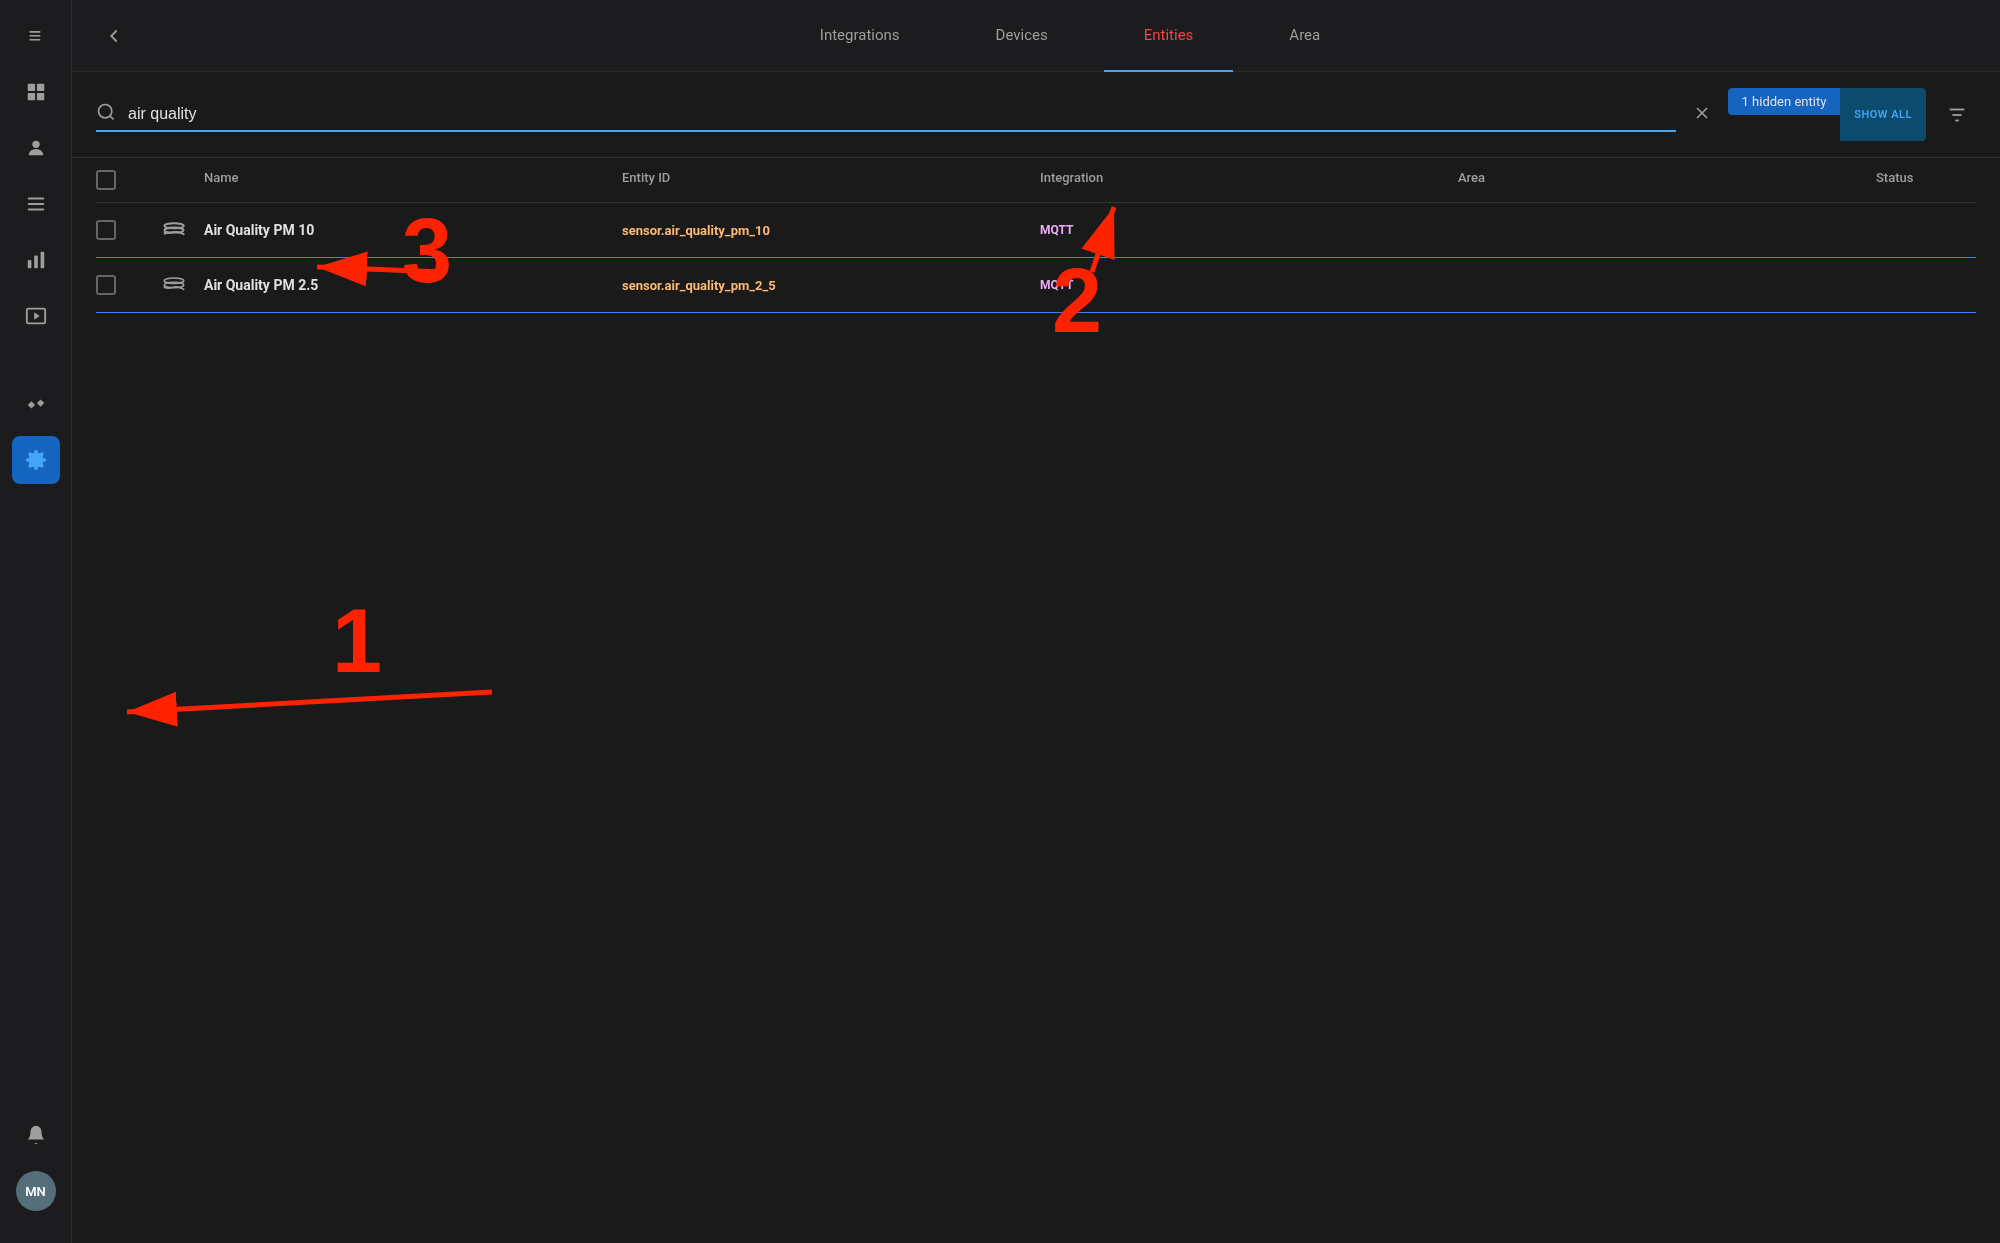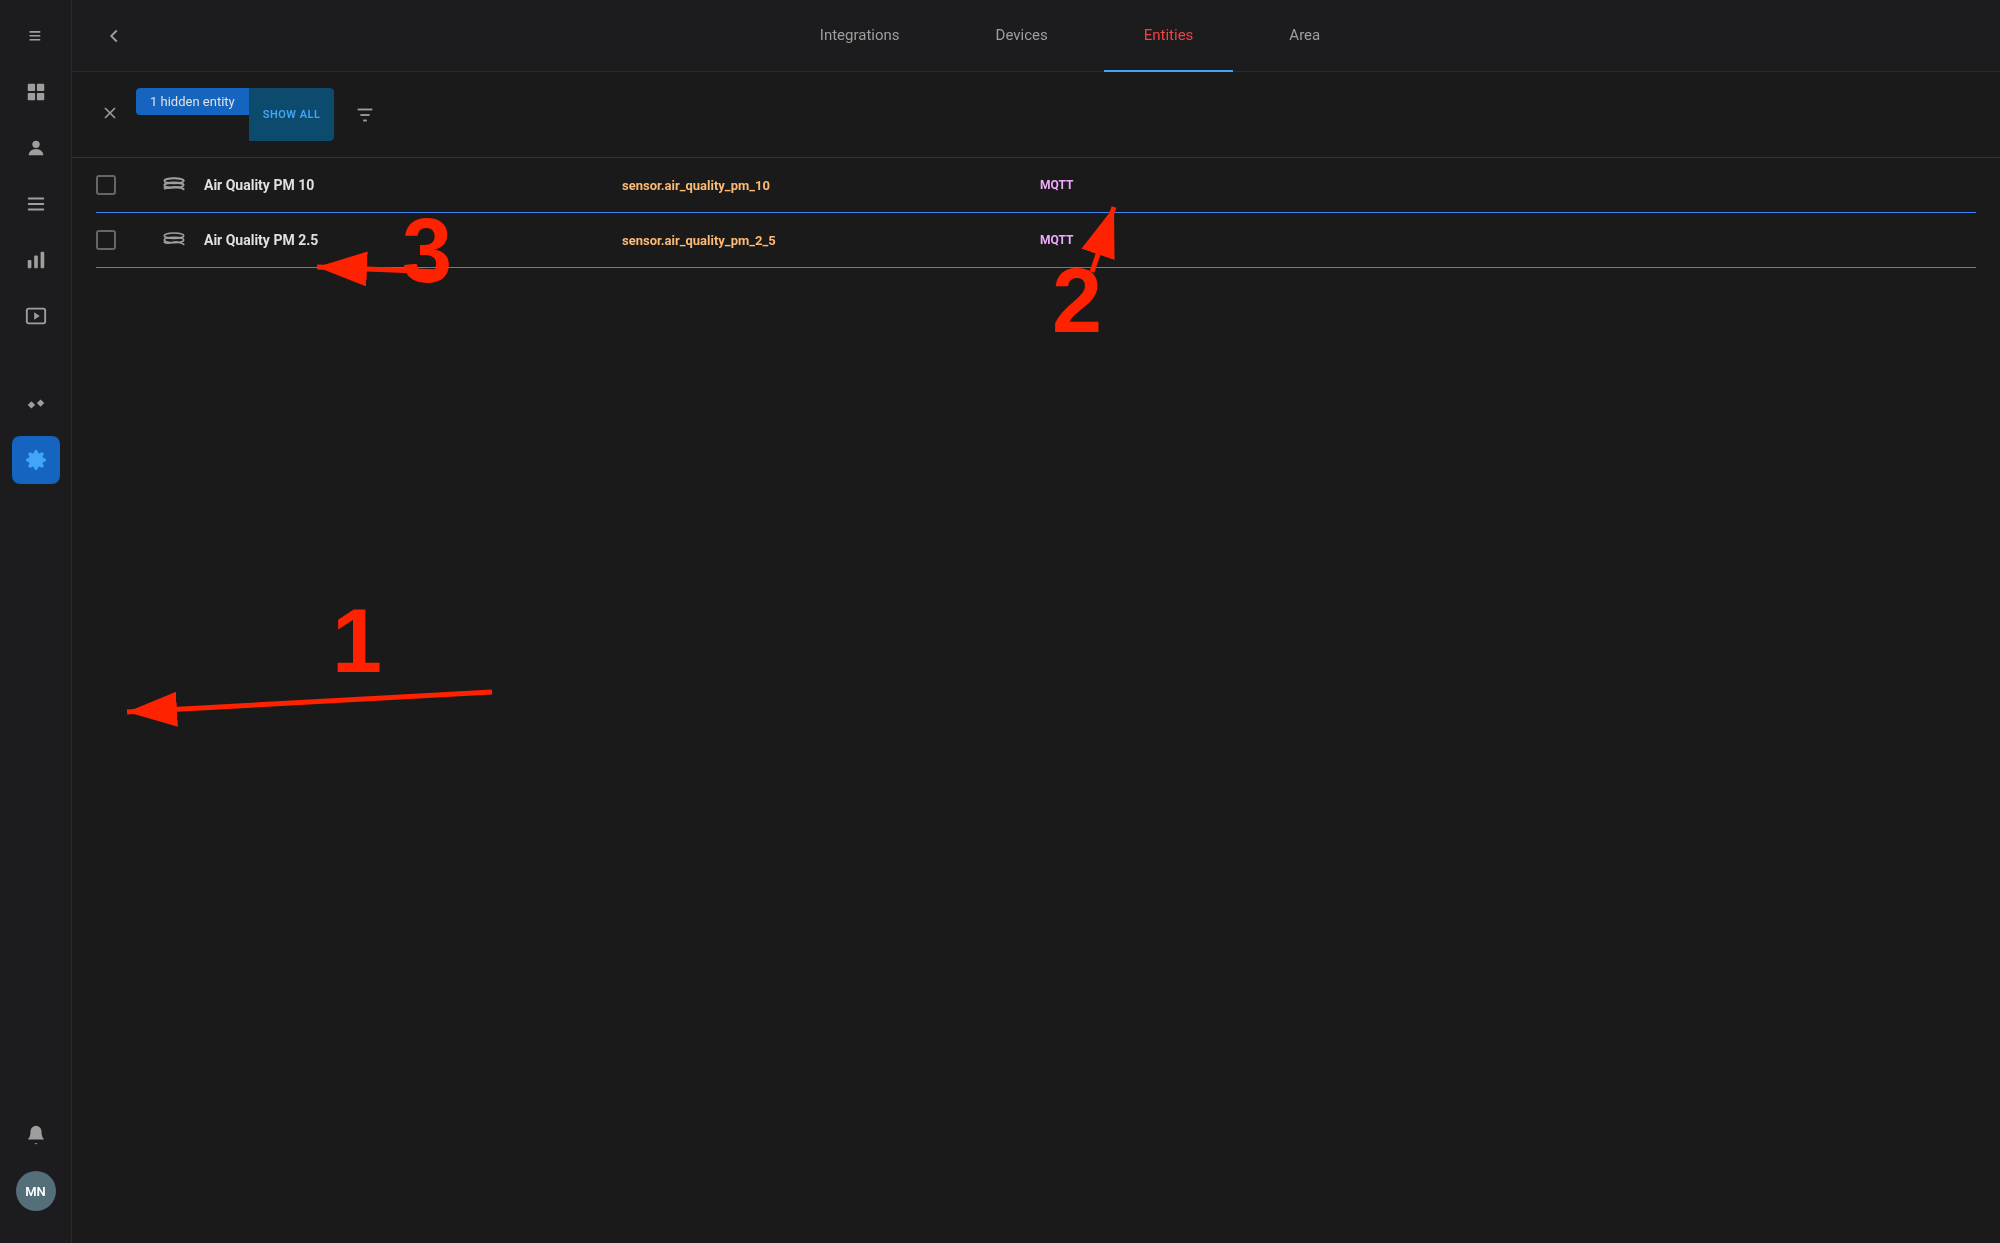--- a/index.html
+++ b/index.html
@@ -370,20 +370,29 @@
       </div>
       <div class="nav-tab">
         <span>Area</span>
       </div>
     </div>
   </div>
 
   <div class="content">
 
     <div class="search-row">
+      <div class="search-box">
+        <span class="search-icon-wrap">
+          <svg width="20" height="20" viewBox="0 0 24 24" fill="none" stroke="currentColor" stroke-width="2">
+            <circle cx="11" cy="11" r="8"></circle>
+            <line x1="21" y1="21" x2="16.65" y2="16.65"></line>
+          </svg>
+        </span>
+        <input type="text" value="air quality" style="">
+      </div>
       <div class="clear-btn">
         <svg width="20" height="20" viewBox="0 0 24 24" fill="none" stroke="currentColor" stroke-width="2">
           <line x1="18" y1="6" x2="6" y2="18"></line>
           <line x1="6" y1="6" x2="18" y2="18"></line>
         </svg>
       </div>
       <div class="hidden-entity-group">
         <div class="hidden-entity-badge">
           <span>1 hidden entity</span>
         </div>
@@ -395,20 +404,41 @@
         <svg width="22" height="22" viewBox="0 0 24 24" fill="currentColor">
           <line x1="4" y1="6" x2="20" y2="6" stroke="currentColor" stroke-width="2"></line>
           <line x1="7" y1="12" x2="17" y2="12" stroke="currentColor" stroke-width="2"></line>
           <line x1="10" y1="18" x2="14" y2="18" stroke="currentColor" stroke-width="2"></line>
         </svg>
       </div>
     </div>
 
     <div class="table-container">
 
+      <div class="table-header">
+        <div>
+          <div class="checkbox"></div>
+        </div>
+        <div></div>
+        <div>
+          <span>Name</span>
+        </div>
+        <div>
+          <span>Entity ID</span>
+        </div>
+        <div>
+          <span>Integration</span>
+        </div>
+        <div>
+          <span>Area</span>
+        </div>
+        <div>
+          <span>Status</span>
+        </div>
+      </div>
 
       <div class="table-row">
         <div class="col-center">
           <div class="checkbox"></div>
         </div>
         <div class="entity-icon">
           <svg width="26" height="26" viewBox="0 0 24 24" fill="none" stroke="currentColor" stroke-width="1.5">
             <path d="M3 8s2-2 9-2 9 2 9 2"></path>
             <path d="M3 12s2-2 9-2 9 2 9 2"></path>
             <path d="M3 16s2-2 9-2 9 2 9 2"></path>

